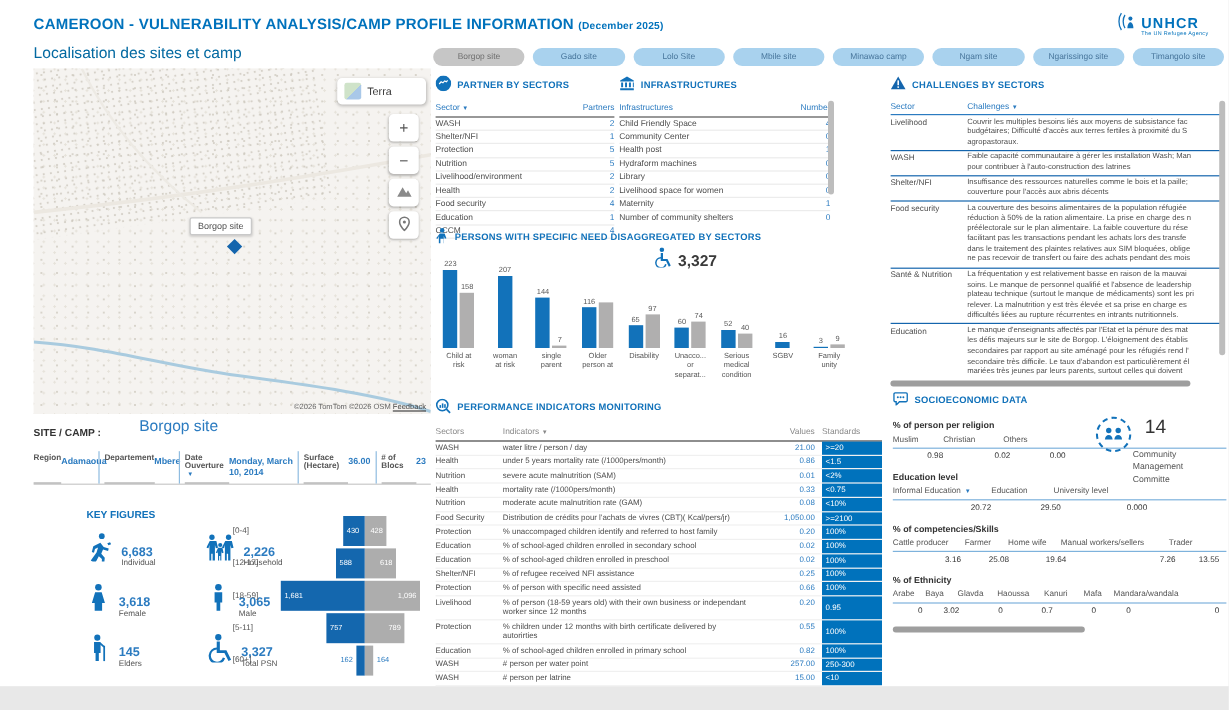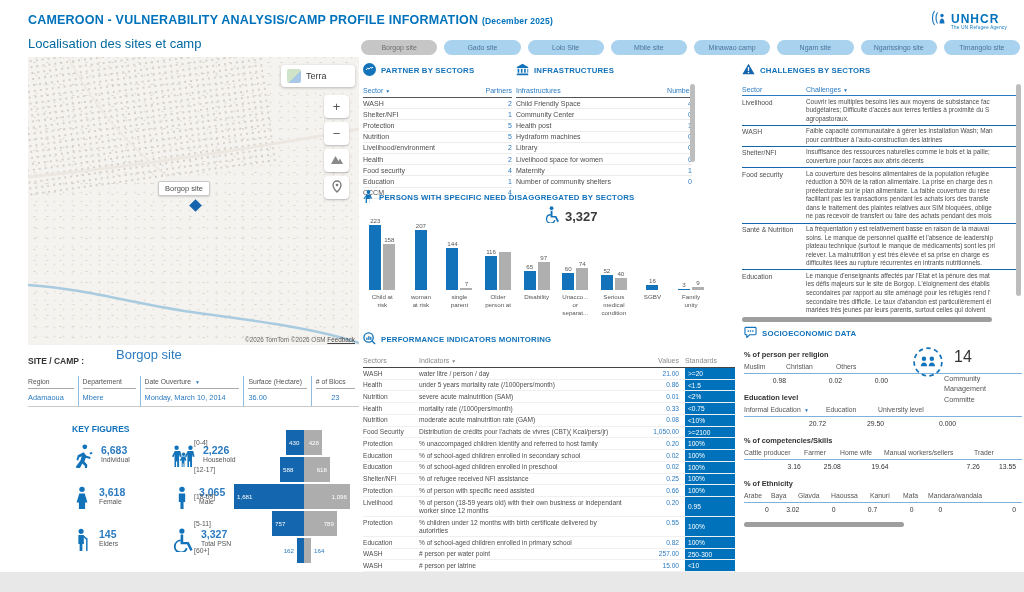--- a/index.html
+++ b/index.html
@@ -86,29 +86,29 @@
   .prow .pi{flex:1;font-size:6.6px;color:#4d4d4d;line-height:1.25;padding:1.5px 6px 1px 0;}
   .prow .pv{width:46px;font-size:6.6px;color:#2B7BC0;text-align:right;padding-top:1.5px;flex-shrink:0;}
   .prow .pstd{width:44px;margin-left:6px;background:#0072BC;color:#fff;font-size:6.6px;
               display:flex;align-items:center;padding:0 3px;flex-shrink:0;}
 
   
   .site{left:28px;top:350px;width:331px;}
   .site-label{font-size:8.5px;font-weight:bold;color:#333;}
   .site-name{position:absolute;left:88px;top:-3px;font-size:13px;color:#2B7BC0;}
   .site-table{display:flex;margin-top:8px;border-bottom:1px solid #C9C9C9;}
-  .scol{display:flex;flex-direction:column;border-left:1px solid #8FBCE0;padding:0 4px;}
+  .scol{display:flex;flex-direction:row;border-left:1px solid #8FBCE0;padding:0 4px;font-weight:bold;}
   .scol:first-child{border-left:none;padding-left:0;}
   .sh{font-size:6.8px;color:#555;border-bottom:1px solid #AAAAAA;padding:2px 0 3px 0;}
   .sv{font-size:7.4px;color:#2B7BC0;padding:4px 0;}
 
   
   .kf{left:28px;top:424px;width:166px;margin-left:44px;}
   .kf-title{font-size:8.5px;font-weight:bold;color:#1272BA;}
-  .kf-cell{position:absolute;display:flex;align-items:flex-start;gap:7px;width:96px;}
+  .kf-cell{position:absolute;display:flex;align-items:flex-end;gap:7px;width:96px;}
   .kf-num{font-size:10.5px;font-weight:bold;color:#2B7BC0;line-height:1.15;}
   .kf-lab{font-size:6.8px;color:#555;}
 
   
   .pyr{left:194px;top:430px;width:166px;}
   .pyr-row{display:flex;align-items:center;height:25px;margin-bottom:2px;}
   .pyr-lab{width:36px;font-size:6.8px;color:#555;flex-shrink:0;}
   .pyr-left{width:74px;height:100%;display:flex;justify-content:flex-end;align-items:center;}
   .pyr-right{width:56px;height:100%;display:flex;justify-content:flex-start;align-items:center;}
   .pyr-bar{height:100%;display:flex;align-items:center;}

